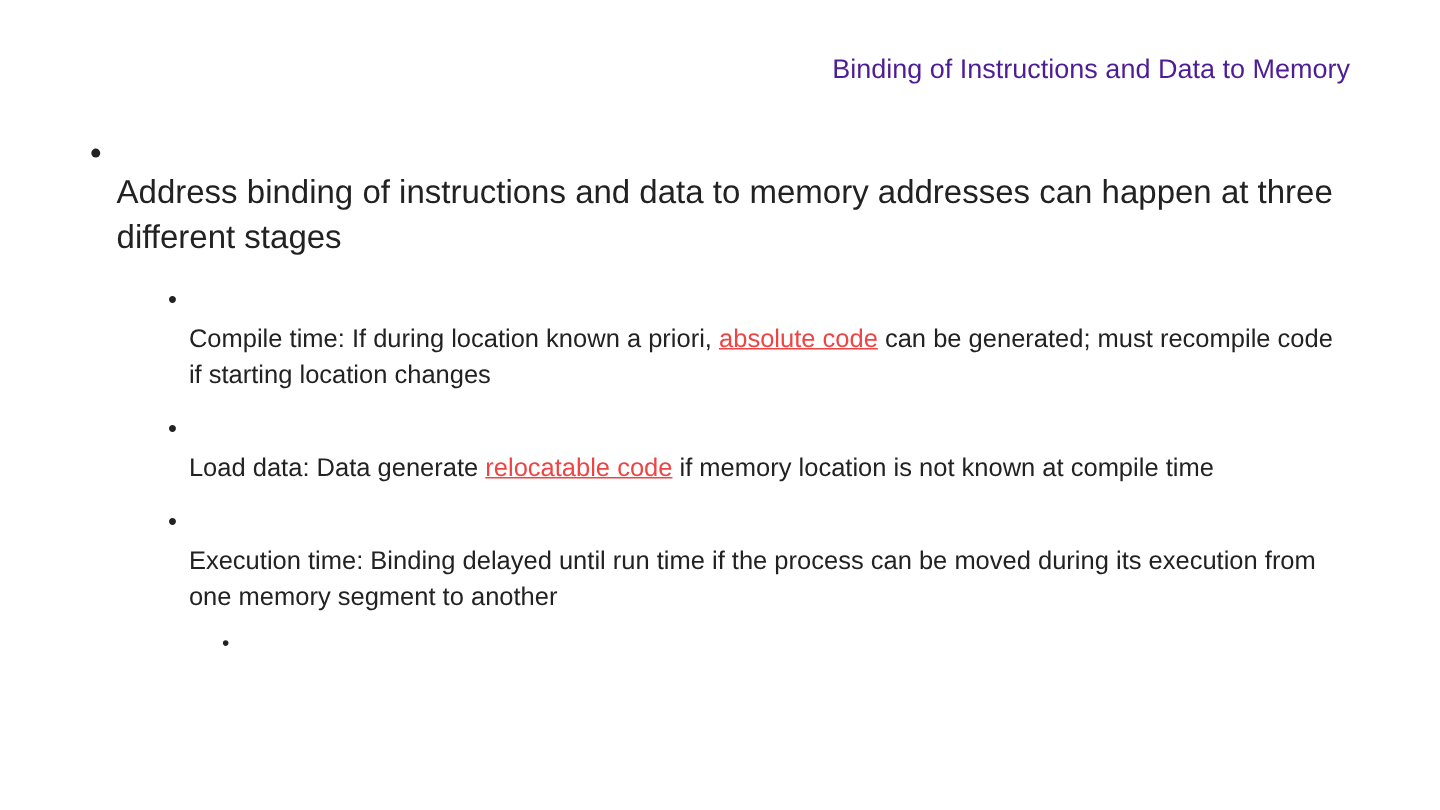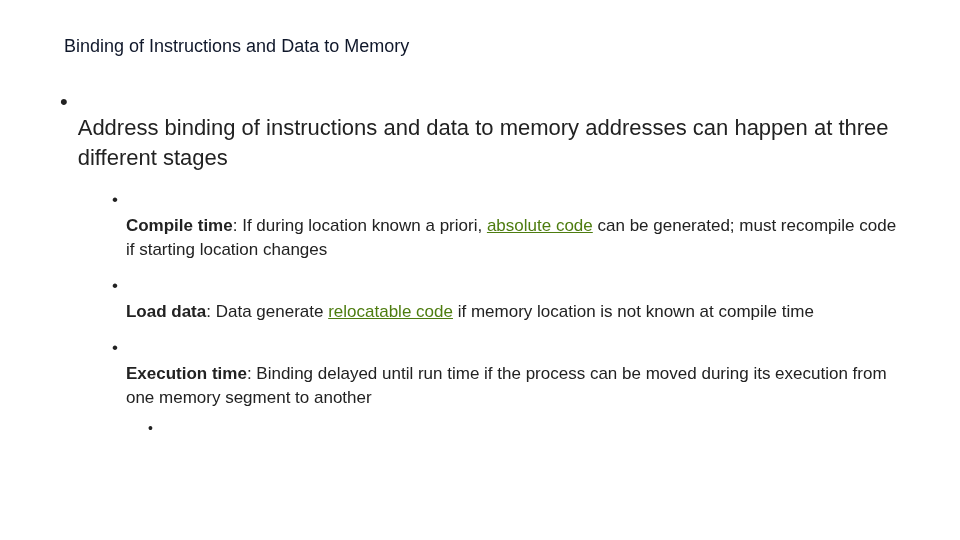--- a/index.html
+++ b/index.html
@@ -16,23 +16,24 @@
     }
     .slide {
       width: 960px;
       height: 540px;
       padding: 36px 60px 36px 60px;
       position: relative;
     }
     .slide-title {
       font-size: 18px;
       font-weight: 400;
-      color: #0f172a;
+      color: #4c1d95;
       margin-bottom: 28px;
       padding-left: 4px;
+      text-align: right;
     }
     .main-bullet {
       font-size: 22px;
       font-weight: 400;
       color: #222222;
       margin-bottom: 14px;
       display: flex;
       align-items: flex-start;
       line-height: 1.35;
     }
@@ -69,24 +70,24 @@
       color: #222222;
       display: flex;
       align-items: flex-start;
       line-height: 1.4;
     }
     .sub-sub-bullet .bullet-dot {
       margin-right: 8px;
       flex-shrink: 0;
     }
     .bold {
-      font-weight: 700;
+      font-weight: 400;
     }
     .green-link {
-      color: #4d7c0f;
+      color: #ef4444;
       text-decoration: underline;
     }
     .sub-bullet-text {
       flex: 1;
       margin-top: 28px;
     }
   </style>
 </head>
 <body>
 

